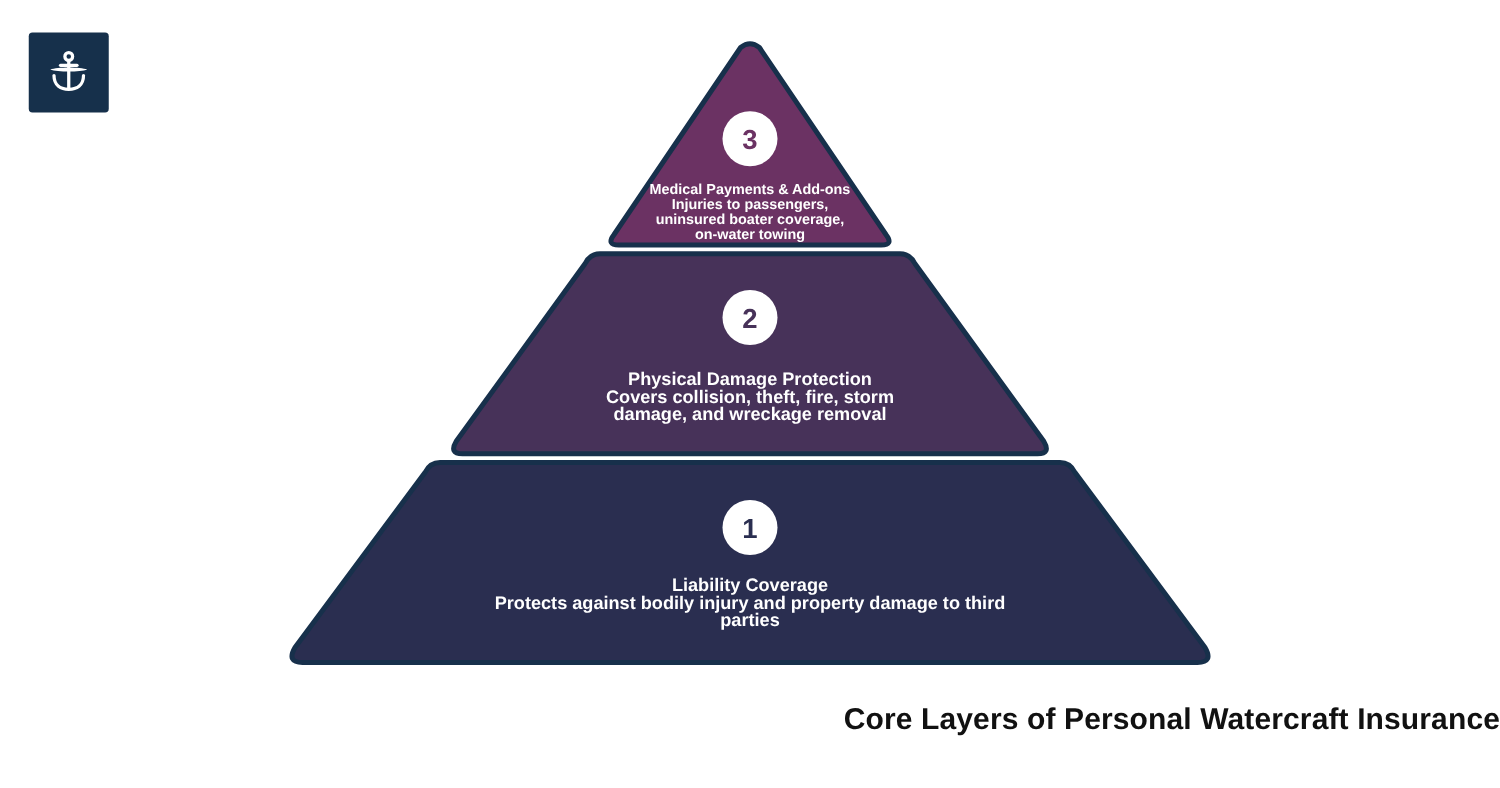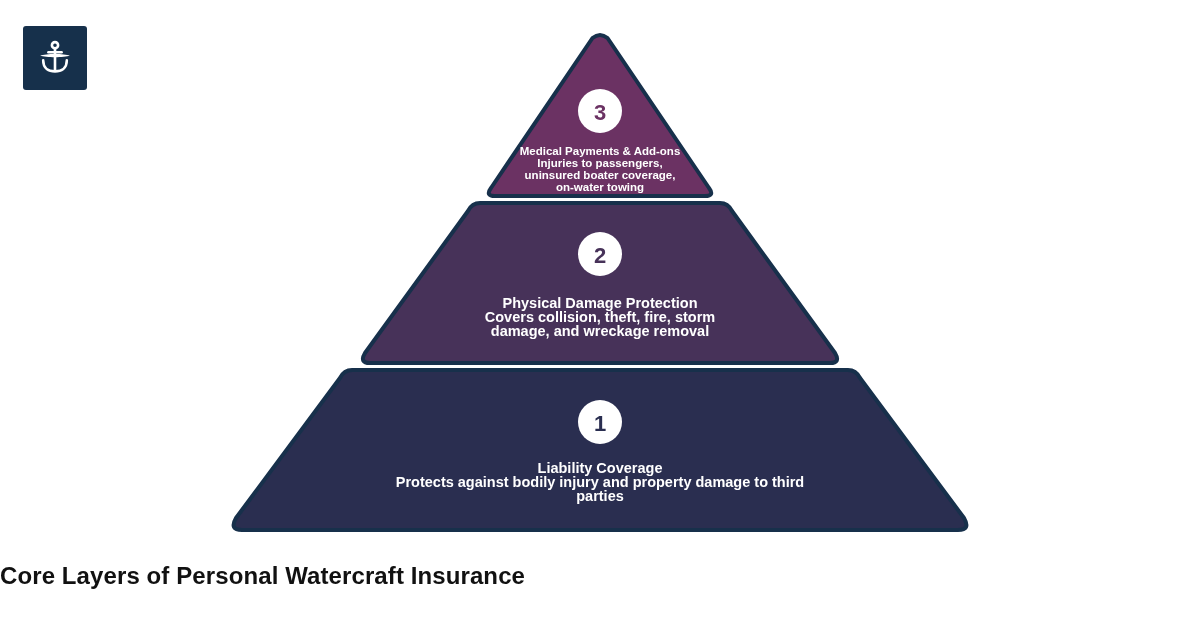--- a/index.html
+++ b/index.html
@@ -74,21 +74,21 @@
 
   .lvl3-text { font-size: 11.5px; }
   .lvl2-text { font-size: 14.5px; }
   .lvl1-text { font-size: 14.5px; }
 
   #chart-title {
     position: absolute;
     left: 0;
     top: 562px;
     width: 1200px;
-    text-align: left;
+    text-align: right;
     font-family: "Liberation Sans", sans-serif;
     font-weight: bold;
     font-size: 24px;
     color: #111111;
     letter-spacing: 0.1px;
   }
 </style>
 </head>
 <body>
 

